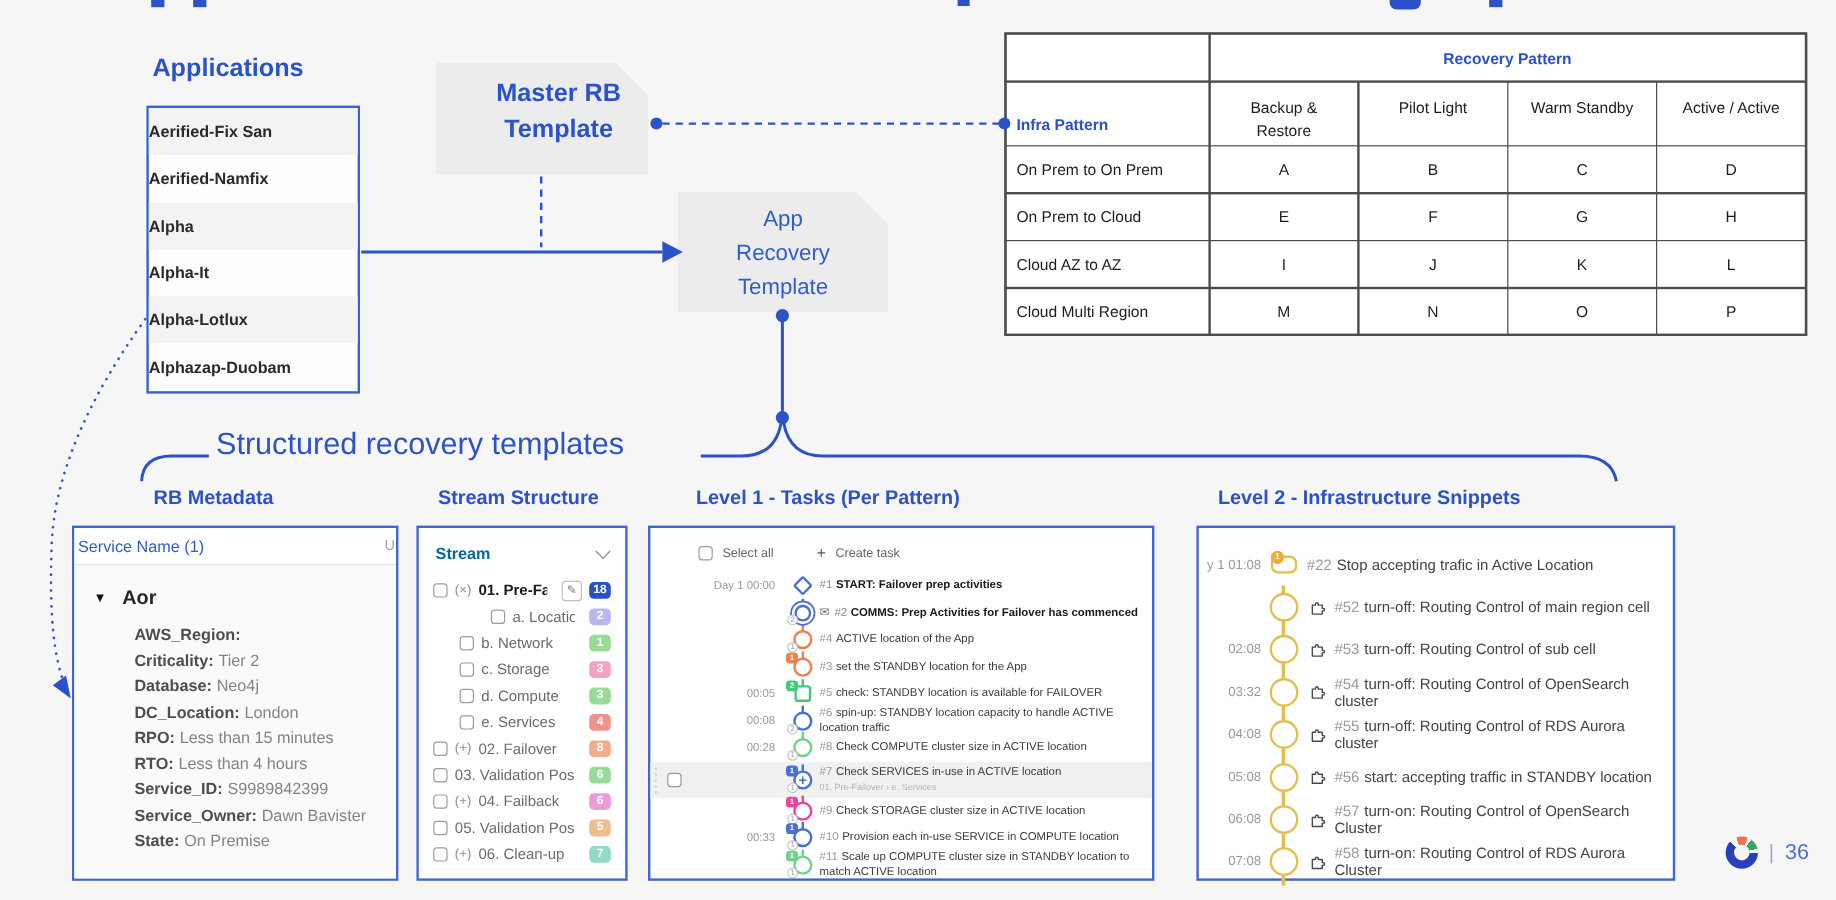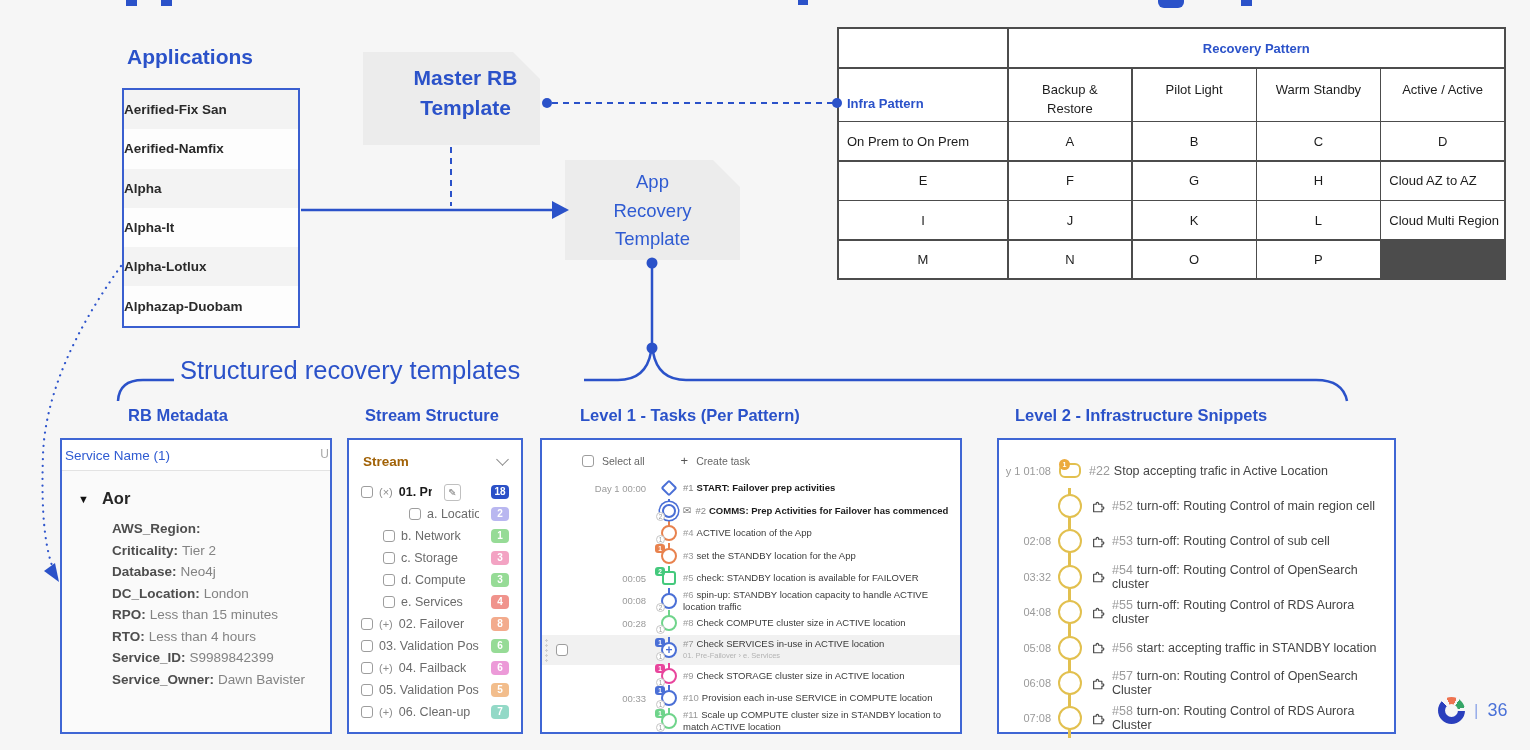--- a/index.html
+++ b/index.html
@@ -39,21 +39,21 @@
   .meta-body{background:#fafafa;height:calc(100% - 31px);padding:14px 0 0 14px;box-sizing:border-box;}
   .meta-group{display:flex;align-items:center;gap:13px;font-size:16.5px;font-weight:600;color:#262626;margin:4px 0 10px 2px;}
   .tri{font-size:11px;color:#111;}
   .meta-fields{margin-left:36px;}
   .meta-row{font-size:13.5px;line-height:21.5px;}
   .meta-key{font-weight:bold;color:#4e4e4e;}
   .meta-key::after{content:":";}
   .meta-val{color:#838383;margin-left:4px;}
   
   .stream-head{display:flex;align-items:center;justify-content:space-between;margin:14px 14px 12px 14px;
-               font-size:13.5px;font-weight:bold;color:#a16207;}
+               font-size:13.5px;font-weight:bold;color:#0369a1;}
   .chev{width:8px;height:8px;border-right:1.8px solid #888;border-bottom:1.8px solid #888;transform:rotate(45deg);margin-top:-5px;}
   .st-item{display:flex;align-items:center;height:22px;padding:0 12px;gap:6px;font-size:12.5px;color:#6b6b6b;}
   .st-item .lbl{flex:0 1 auto;white-space:nowrap;overflow:hidden;}
   .st-item.bold .lbl{color:#1a1a1a;font-weight:bold;}
   .st-item .grow{flex:1;}
   .cbx{width:12px;height:12px;border:1.5px solid #9d9d9d;border-radius:3px;background:#fff;flex:none;box-sizing:border-box;}
   .st-prefix{color:#8d8d8d;font-size:11px;flex:none;}
   .st-badge{min-width:12px;height:14px;padding:0 3px;border-radius:4px;color:#fff;font-size:10px;font-weight:bold;
             line-height:14px;text-align:center;flex:none;}
   .edit-ic{width:15px;height:15px;border:1.2px solid #c0c0c0;border-radius:3px;color:#777;font-size:10px;
@@ -146,20 +146,21 @@
     <div class="pt-colhead">Backup &amp;
 Restore</div>
     <div class="pt-colhead">Pilot Light</div>
     <div class="pt-colhead">Warm Standby</div>
     <div class="pt-colhead">Active / Active</div>
     <div class="pt-rowlabel">On Prem to On Prem</div>
     <div class="pt-cell">A</div>
     <div class="pt-cell">B</div>
     <div class="pt-cell">C</div>
     <div class="pt-cell">D</div>
+    <div class="pt-rowlabel">On Prem to Cloud</div>
     <div class="pt-cell">E</div>
     <div class="pt-cell">F</div>
     <div class="pt-cell">G</div>
     <div class="pt-cell">H</div>
     <div class="pt-rowlabel">Cloud AZ to AZ</div>
     <div class="pt-cell">I</div>
     <div class="pt-cell">J</div>
     <div class="pt-cell">K</div>
     <div class="pt-cell">L</div>
     <div class="pt-rowlabel">Cloud Multi Region</div>
@@ -187,37 +188,38 @@
     </div>
     <div class="meta-fields" id="meta-fields">
         <div class="meta-row"><span class="meta-key">AWS_Region</span><span class="meta-val"></span></div>
         <div class="meta-row"><span class="meta-key">Criticality</span><span class="meta-val">Tier 2</span></div>
         <div class="meta-row"><span class="meta-key">Database</span><span class="meta-val">Neo4j</span></div>
         <div class="meta-row"><span class="meta-key">DC_Location</span><span class="meta-val">London</span></div>
         <div class="meta-row"><span class="meta-key">RPO</span><span class="meta-val">Less than 15 minutes</span></div>
         <div class="meta-row"><span class="meta-key">RTO</span><span class="meta-val">Less than 4 hours</span></div>
         <div class="meta-row"><span class="meta-key">Service_ID</span><span class="meta-val">S9989842399</span></div>
         <div class="meta-row"><span class="meta-key">Service_Owner</span><span class="meta-val">Dawn Bavister</span></div>
+        <div class="meta-row"><span class="meta-key">State</span><span class="meta-val">On Premise</span></div>
       </div>
   </div>
 </div>
 
 <div class="panel" style="left:347px;width:176px;">
   <div class="stream-head">
     <span>Stream</span>
     <span class="chev"></span>
   </div>
   <div id="stream-items">
       <div class="st-item bold">
         <span class="cbx"></span>
         <span class="st-prefix">(×)</span>
         <span class="lbl">01. Pre-Failover</span>
         <span class="grow"></span>
         <span class="edit-ic">✎</span>
-        <span class="st-badge" style="background: rgb(43, 80, 199); margin-left: 24px;">18</span>
+        <span class="st-badge" style="background: rgb(43, 80, 199);">18</span>
       </div>
       <div class="st-item" style="padding-left: 34px; margin-left: 26px;">
         <span class="cbx"></span>
         <span class="lbl">a. Location</span>
         <span class="grow"></span>
         <span class="st-badge" style="background: rgb(185, 183, 240);">2</span>
       </div>
       <div class="st-item" style="padding-left: 34px;">
         <span class="cbx"></span>
         <span class="lbl">b. Network</span>

